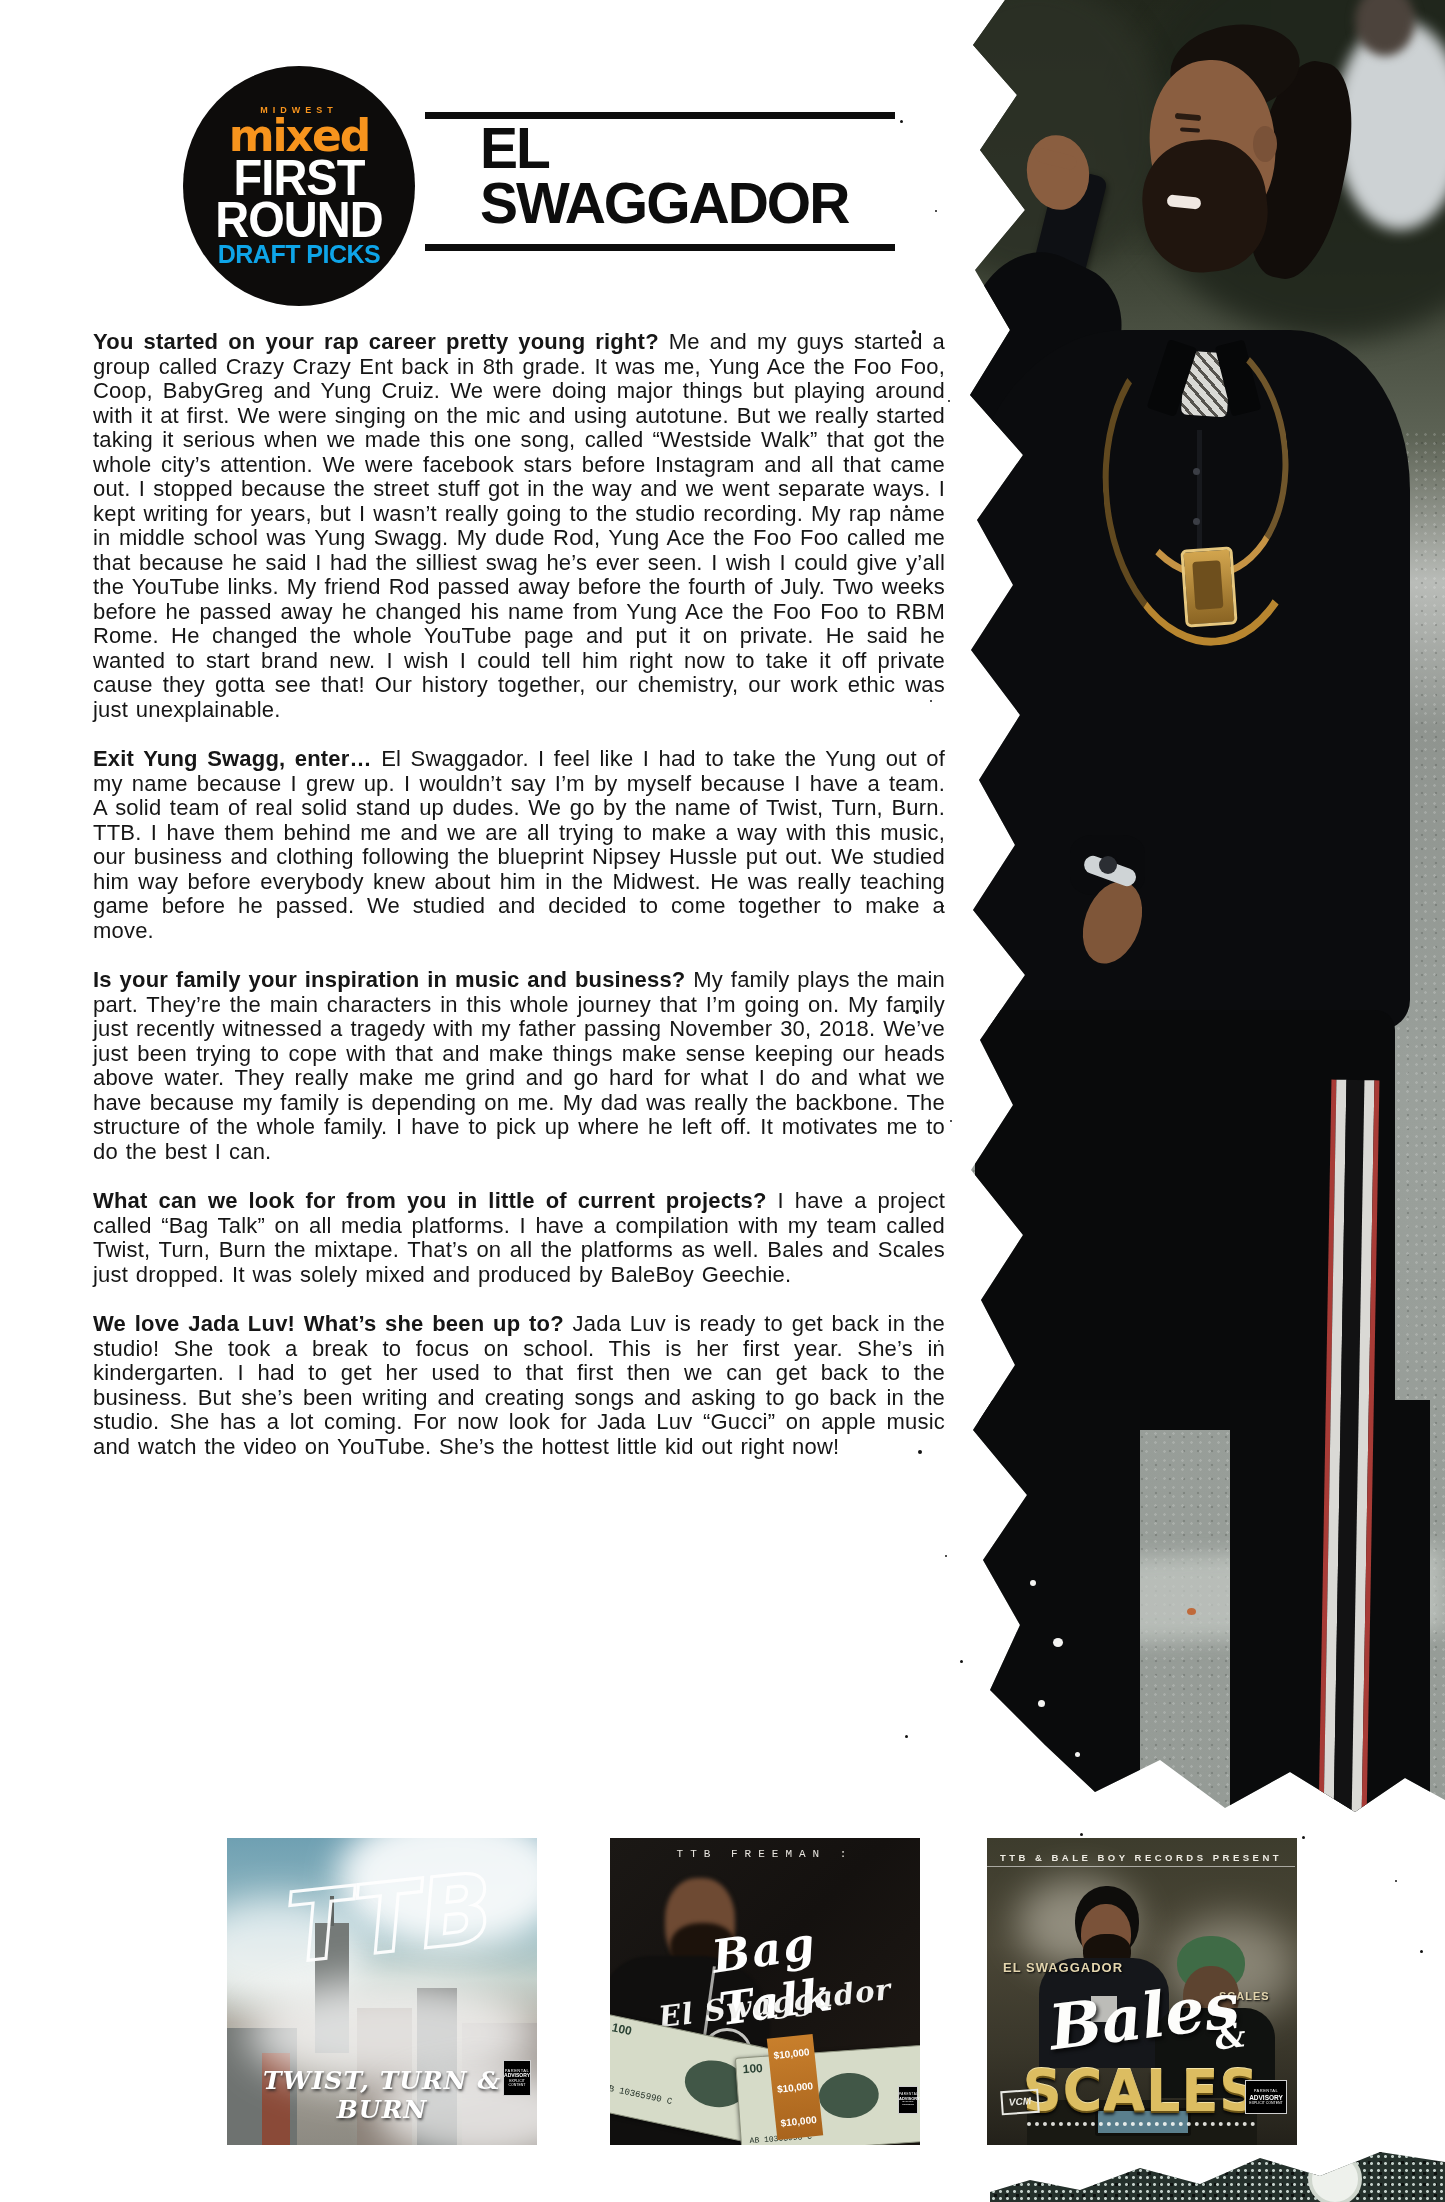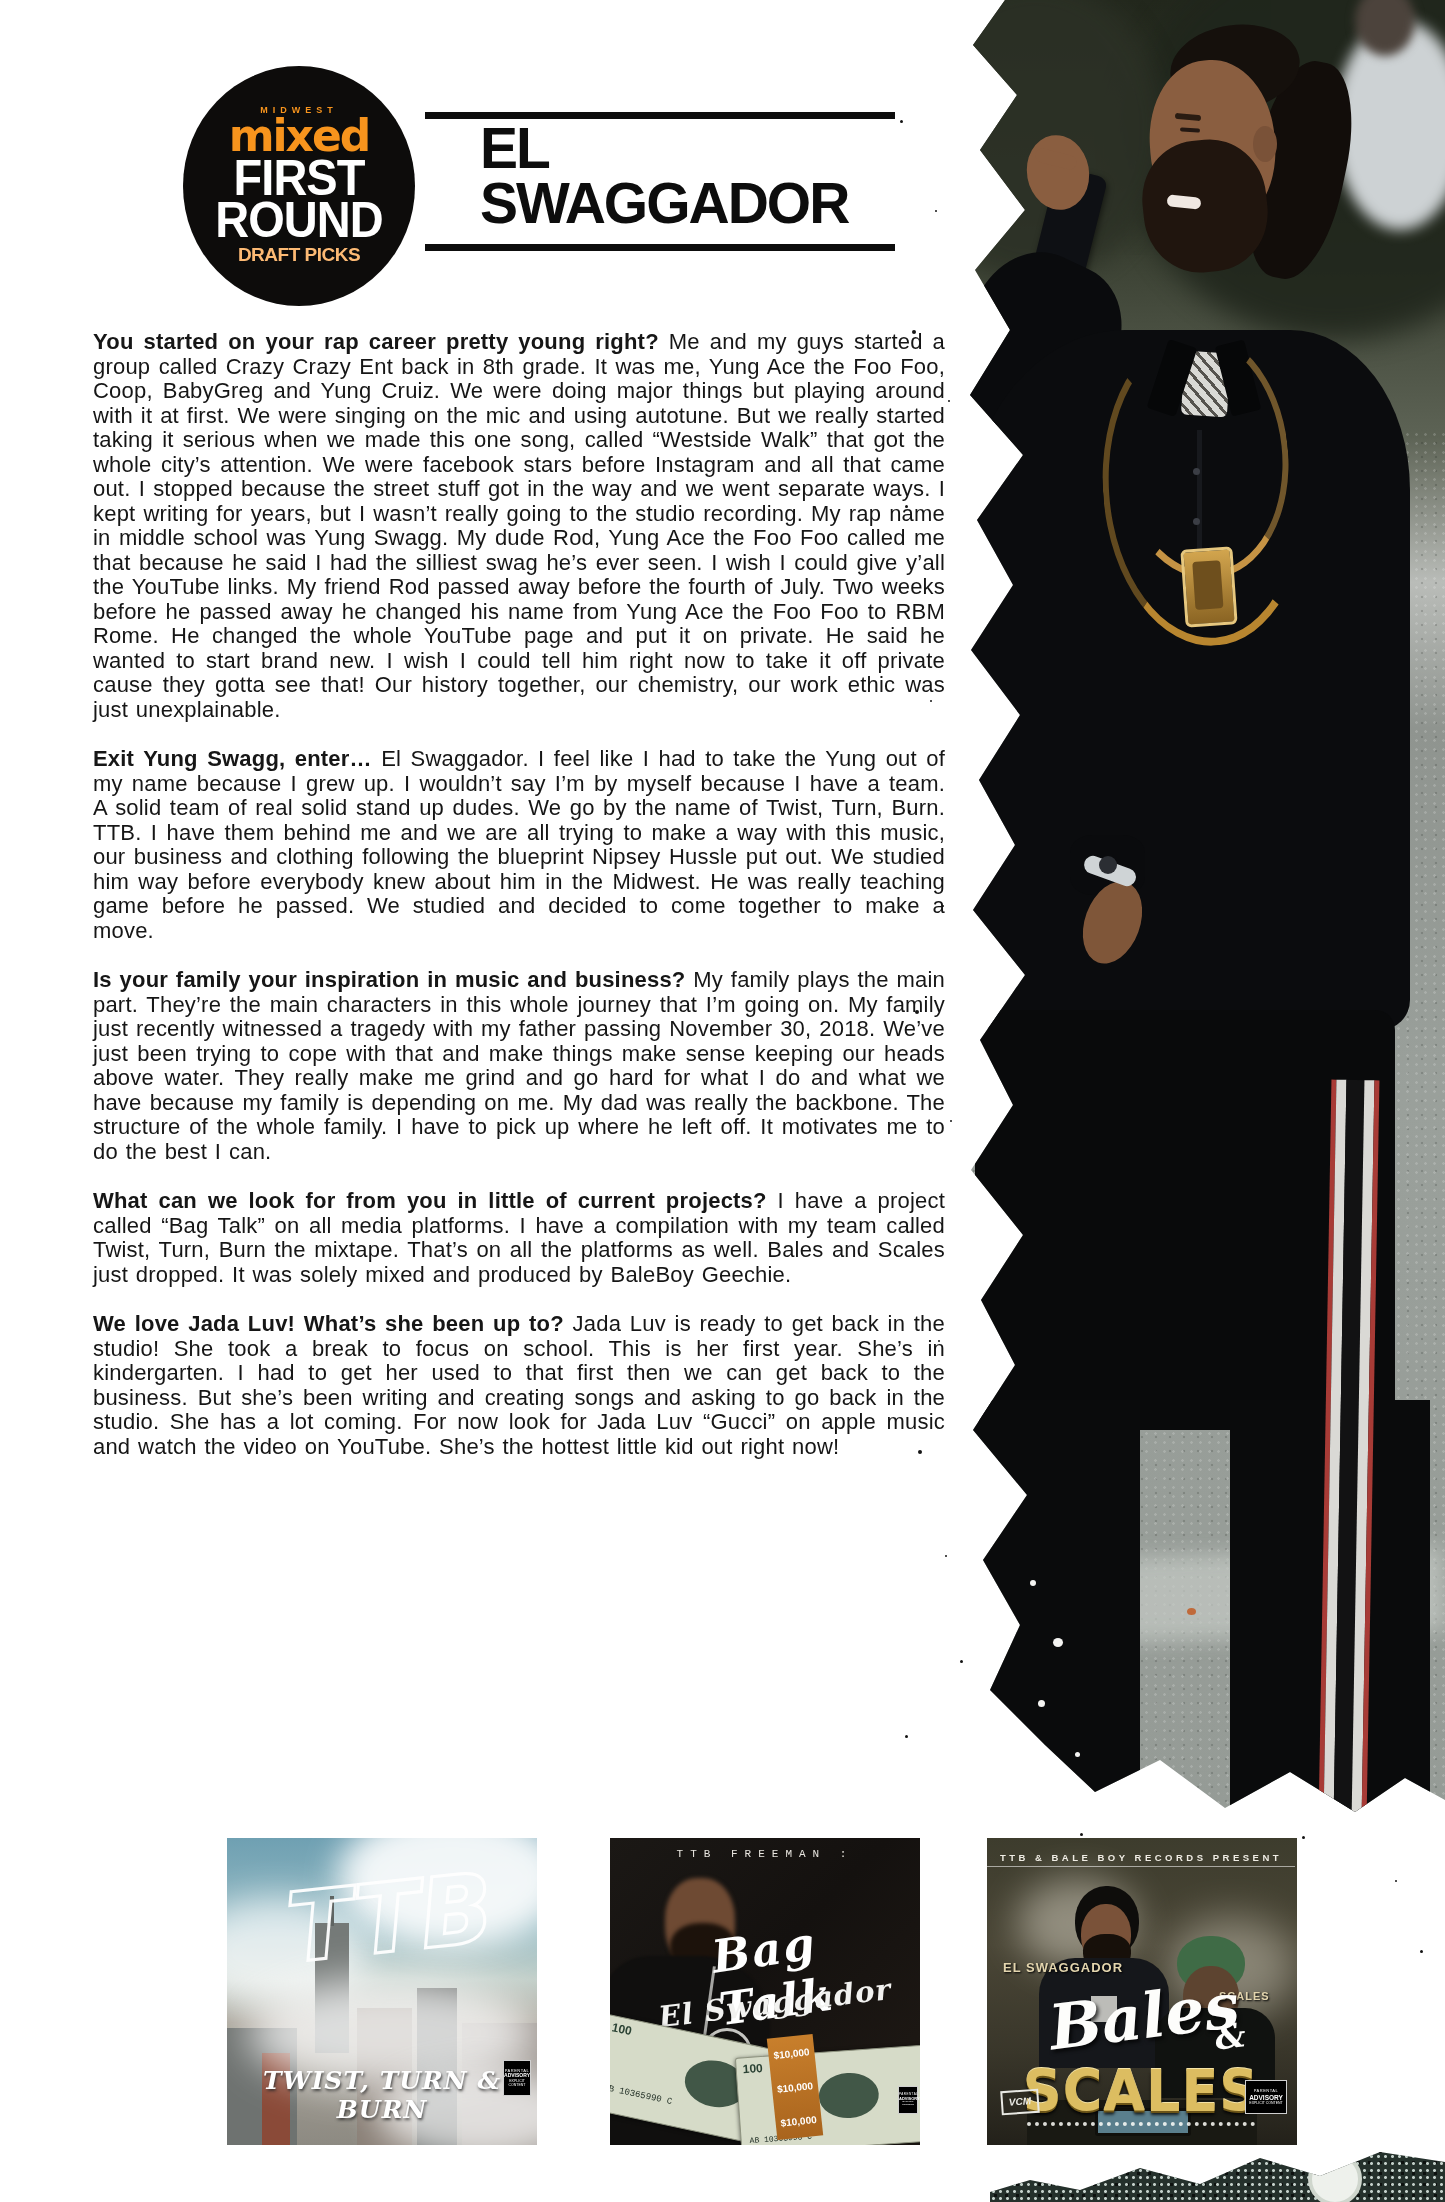--- a/index.html
+++ b/index.html
@@ -8,21 +8,21 @@
   .abs{position:absolute;}
 
   
   #badge{left:183px;top:66px;width:232px;height:240px;background:#0d0c0b;border-radius:50%;
          display:flex;flex-direction:column;align-items:center;justify-content:center;text-align:center;}
   #badge .midwest{font-size:9px;letter-spacing:5px;color:#f7941d;font-weight:bold;}
   #badge .leak{font-size:44px;line-height:42px;font-weight:bold;color:#f7941d;letter-spacing:-2px;
                font-family:"DejaVu Sans",sans-serif;}
   #badge .big{font-size:47px;line-height:42px;font-weight:bold;color:#fff;letter-spacing:-1px;
               transform:scaleY(1.08);font-family:"Liberation Sans",sans-serif;}
-  #badge .small{font-size:19px;line-height:27px;font-weight:bold;color:#fdba74;letter-spacing:-0.5px;}
+  #badge .small{font-size:25px;line-height:27px;font-weight:bold;color:#0ea5e9;letter-spacing:-0.5px;}
 
   
   .rule{background:#0d0d0d;height:7px;width:470px;left:425px;}
   #title{left:480px;top:120px;font-weight:bold;font-size:57px;line-height:54px;color:#0d0d0d;
          letter-spacing:-2px;transform-origin:left top;transform:scaleY(1.02);}
 
   
   #article{left:93px;top:330px;width:852px;font-size:22px;line-height:24.5px;letter-spacing:0.2px;
            word-spacing:1.5px;text-align:justify;color:#161616;}
   #article p{margin:0 0 25px 0;}

